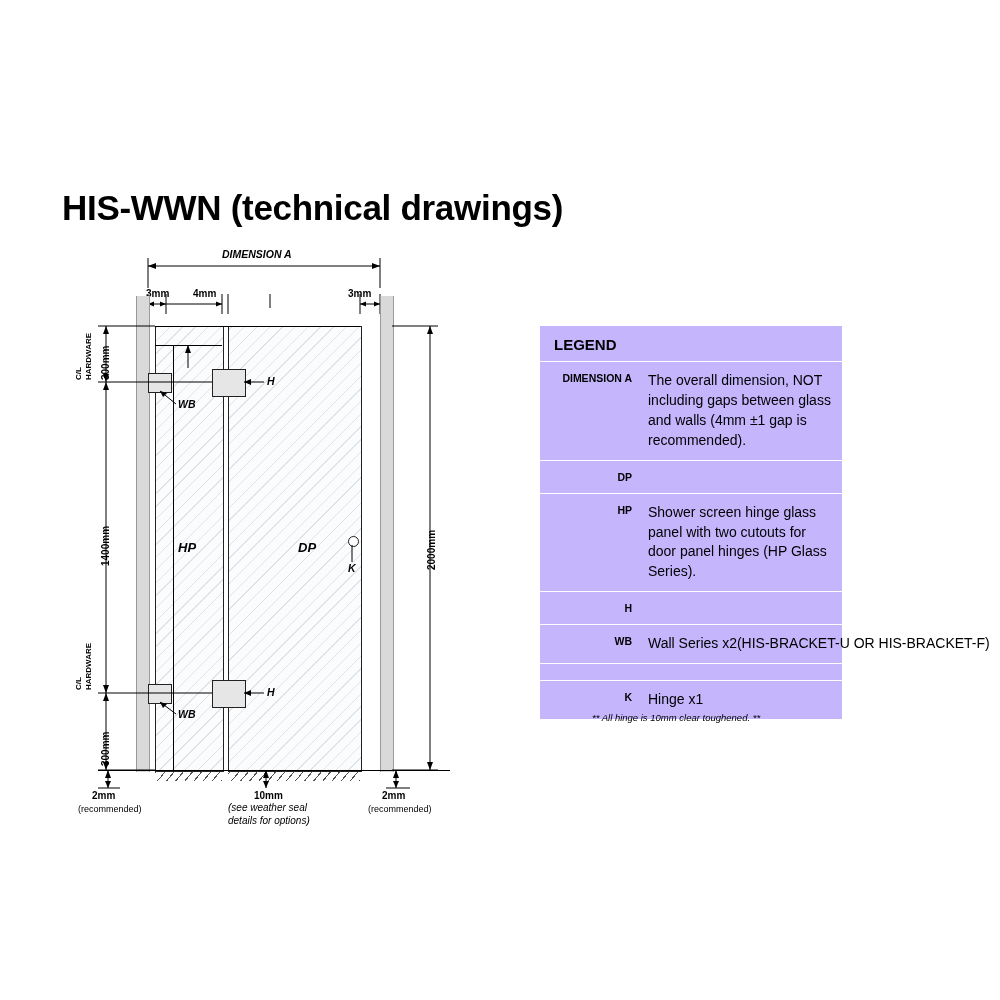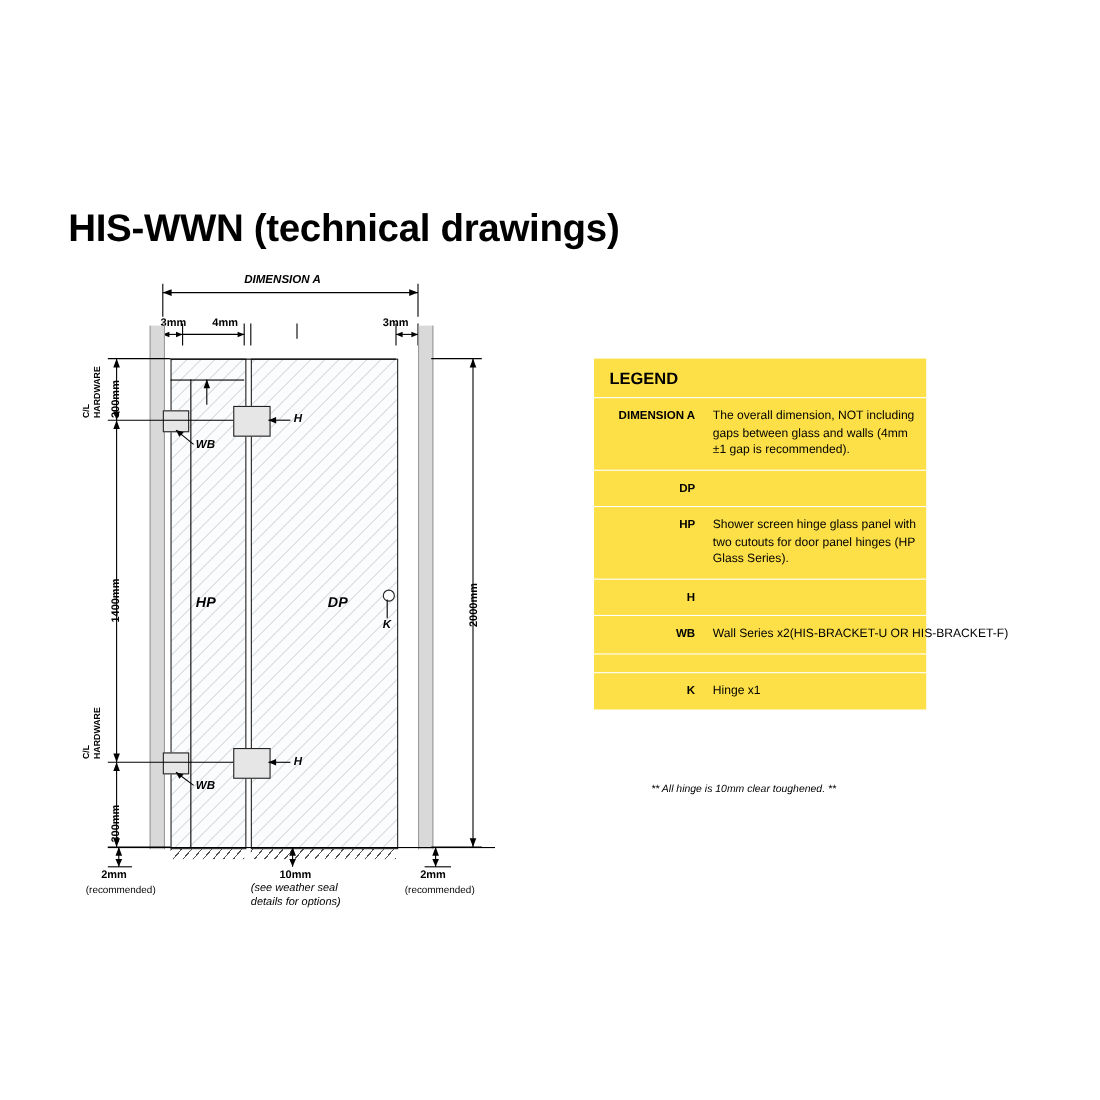--- a/index.html
+++ b/index.html
@@ -119,21 +119,21 @@
 
   
   .arrow-svg { position: absolute; overflow: visible; }
 
   
   #legend {
     position: absolute;
     left: 540px;
     top: 326px;
     width: 302px;
-    background: #fde047;
+    background: #c4b5fd;
     font-size: 11px;
   }
   #legend .legend-title {
     padding: 10px 14px 8px 14px;
     font-size: 15px;
     font-weight: bold;
     border-bottom: 1px solid #ffffff;
   }
   .legend-row {
     display: flex;
@@ -146,21 +146,21 @@
     text-align: right;
     padding: 9px 8px 9px 6px;
     font-weight: bold;
     font-size: 10.5px;
     line-height: 1.35;
   }
   .legend-val {
     flex: 1;
     padding: 9px 8px 9px 8px;
     line-height: 1.42;
-    font-size: 11px;
+    font-size: 14px;
     white-space: pre-line;
   }
   .legend-val.wide { white-space: nowrap; }
   .legend-spacer { height: 16px; }
   #legend-footnote {
     position: absolute;
     left: 592px;
     top: 712px;
     font-size: 9.5px;
     font-style: italic;

